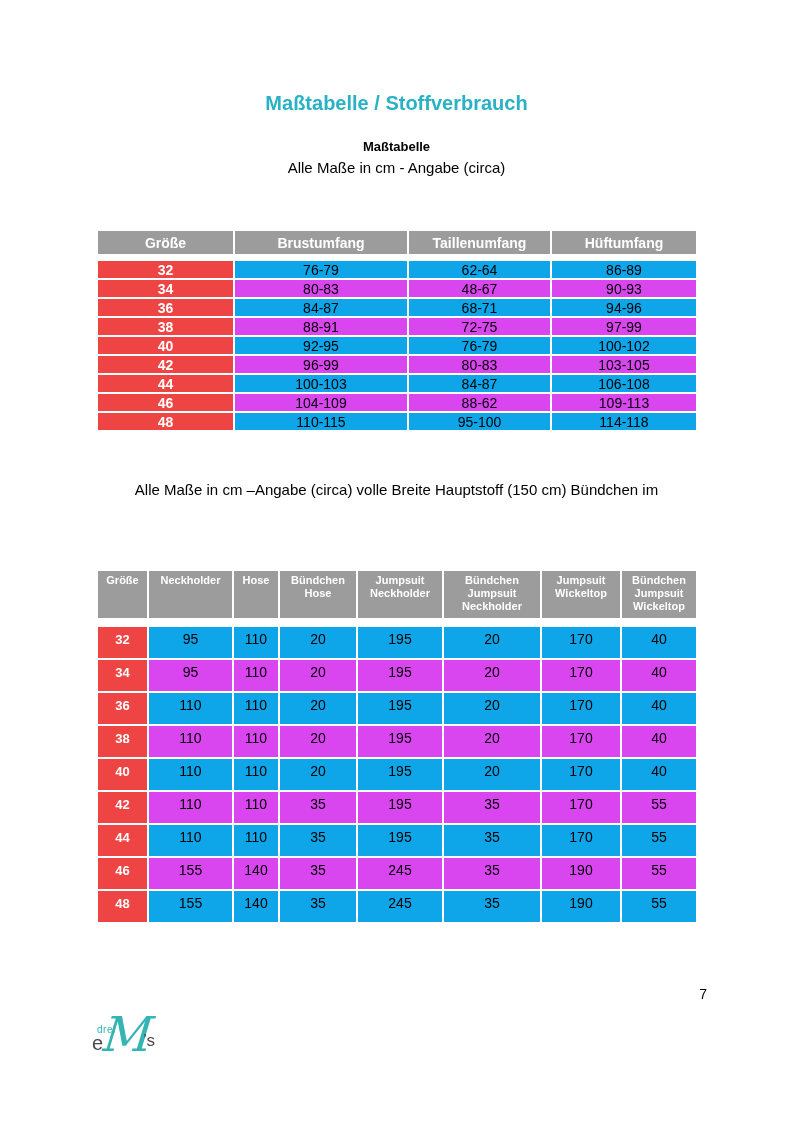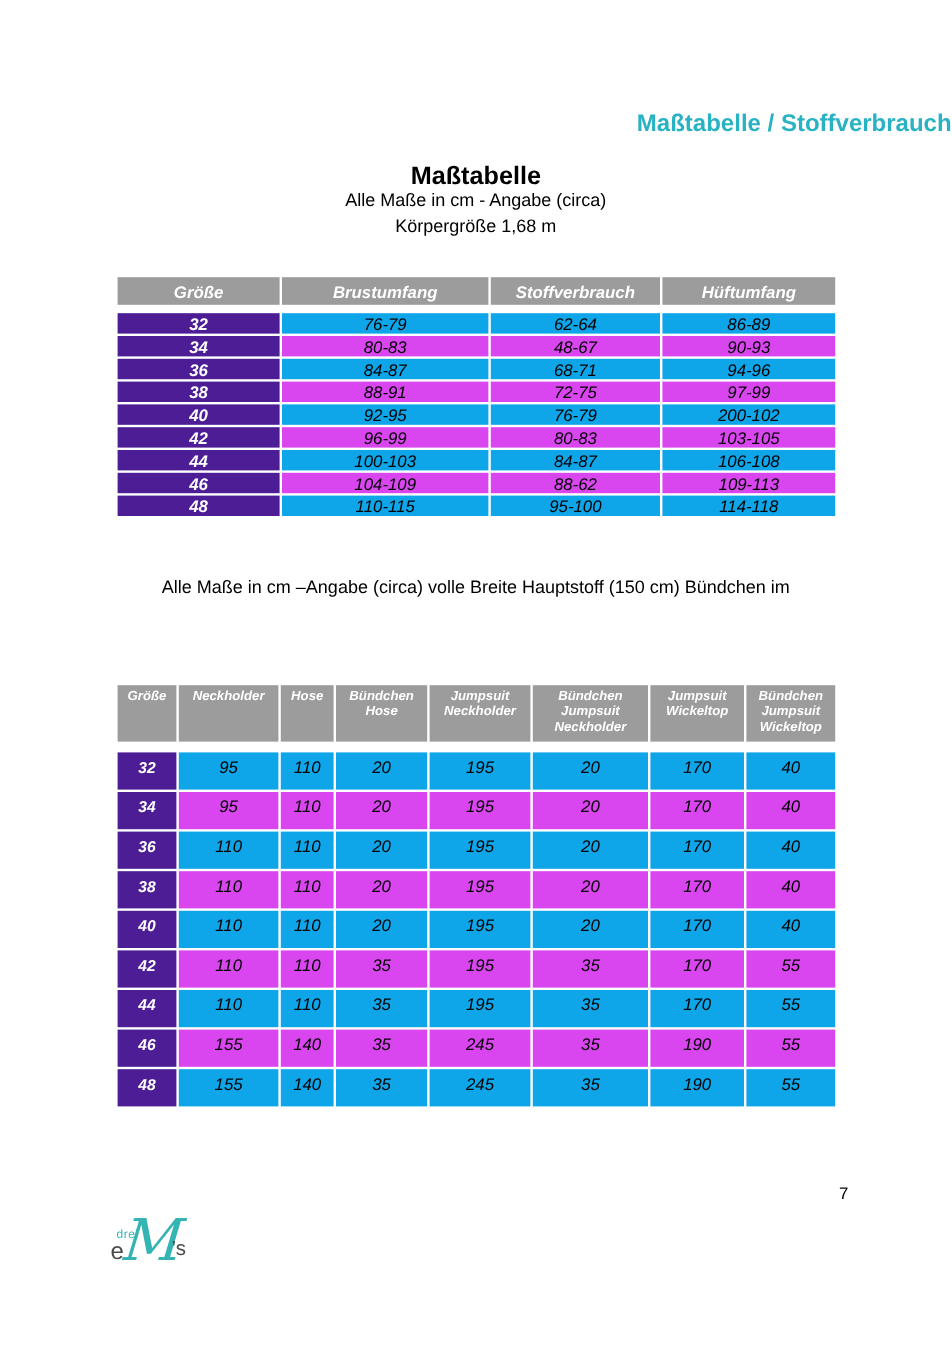--- a/index.html
+++ b/index.html
@@ -7,48 +7,47 @@
     position:relative;
     width:793px;height:1123px;
     margin:0 auto;
     background:#ffffff;
     font-family:"Liberation Sans","DejaVu Sans",sans-serif;
     color:#000;
     overflow:hidden;
   }
   .doc-title{
     position:absolute;top:92px;left:0;width:100%;
-    text-align:right;
+    text-align:center;
     font-size:20px;font-weight:bold;
     color:#29b2c4;
   }
   .block-center{position:absolute;left:0;width:100%;text-align:center;}
-  .sec-heading{font-size:21px;font-weight:bold;line-height:21px;}
+  .sec-heading{font-size:13px;font-weight:bold;line-height:21px;}
   .sec-line{font-size:15px;line-height:21px;text-align:center;}
   #mass-block{top:136px;}
   #material-block{top:479px;}
 
   table.mtable{
     position:absolute;left:96px;
     border-collapse:separate;border-spacing:2px;
     table-layout:fixed;
-    font-style:italic;
   }
   #table1{top:229px;width:602px;}
   #table2{top:569px;width:602px;}
   .mtable th{
     background:#9c9c9c;color:#ffffff;font-weight:bold;text-align:center;
     padding:0;overflow:hidden;
   }
   #table1 th{font-size:14px;height:23px;vertical-align:middle;}
   #table2 th{font-size:11px;line-height:13px;height:44px;vertical-align:top;padding-top:3px;}
   .mtable td{text-align:center;padding:0;overflow:hidden;}
   #table1 td{font-size:14px;height:17px;vertical-align:middle;}
   #table2 td{font-size:14px;height:27px;vertical-align:top;padding-top:4px;line-height:17px;}
-  .mtable td.size{background:#4c1d95;color:#ffffff;font-weight:bold;}
+  .mtable td.size{background:#ef4444;color:#ffffff;font-weight:bold;}
   #table2 td.size{font-size:13px;}
   .mtable tr.dark td.val{background:#0ea5e9;}
   .mtable tr.light td.val{background:#d946ef;}
   .mtable tr.spacer td{background:transparent;height:auto;padding:0;}
   #table1 tr.spacer td{height:3px;}
   #table2 tr.spacer td{height:1px;}
 
   .page-number{
     position:absolute;top:986px;right:86px;
     font-size:14px;
@@ -69,35 +68,34 @@
 </head>
 <body>
 
 <div class="page">
 
   <div class="doc-title">Maßtabelle / Stoffverbrauch</div>
 
   <div class="block-center" id="mass-block">
     <div class="sec-heading">Maßtabelle</div>
     <div class="sec-line">Alle Maße in cm - Angabe (circa)</div>
-    <div class="sec-line">Körpergröße 1,68 m</div>
   </div>
 
   <table class="mtable" id="table1">
       <colgroup>
         <col style="width: 135px;">
         <col style="width: 172px;">
         <col style="width: 141px;">
         <col style="width: 144px;">
       </colgroup>
       <thead>
         <tr>
           <th>Größe</th>
           <th>Brustumfang</th>
-          <th>Stoffverbrauch</th>
+          <th>Taillenumfang</th>
           <th>Hüftumfang</th>
         </tr>
       </thead>
       <tbody>
         <tr class="spacer">
           <td colspan="4"></td>
         </tr>
         <tr class="dark">
           <td class="size">32</td>
           <td class="val">76-79</td>
@@ -119,21 +117,21 @@
         <tr class="light">
           <td class="size">38</td>
           <td class="val">88-91</td>
           <td class="val">72-75</td>
           <td class="val">97-99</td>
         </tr>
         <tr class="dark">
           <td class="size">40</td>
           <td class="val">92-95</td>
           <td class="val">76-79</td>
-          <td class="val">200-102</td>
+          <td class="val">100-102</td>
         </tr>
         <tr class="light">
           <td class="size">42</td>
           <td class="val">96-99</td>
           <td class="val">80-83</td>
           <td class="val">103-105</td>
         </tr>
         <tr class="dark">
           <td class="size">44</td>
           <td class="val">100-103</td>

